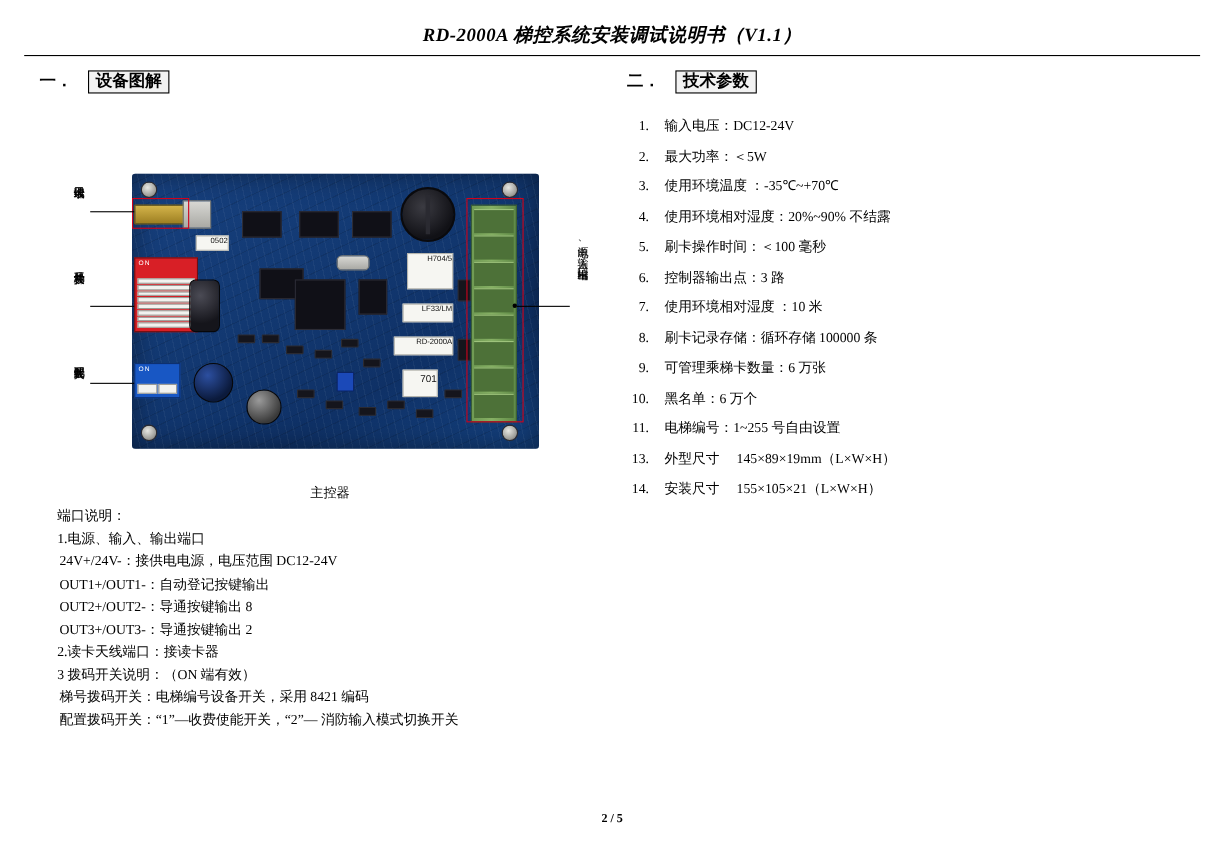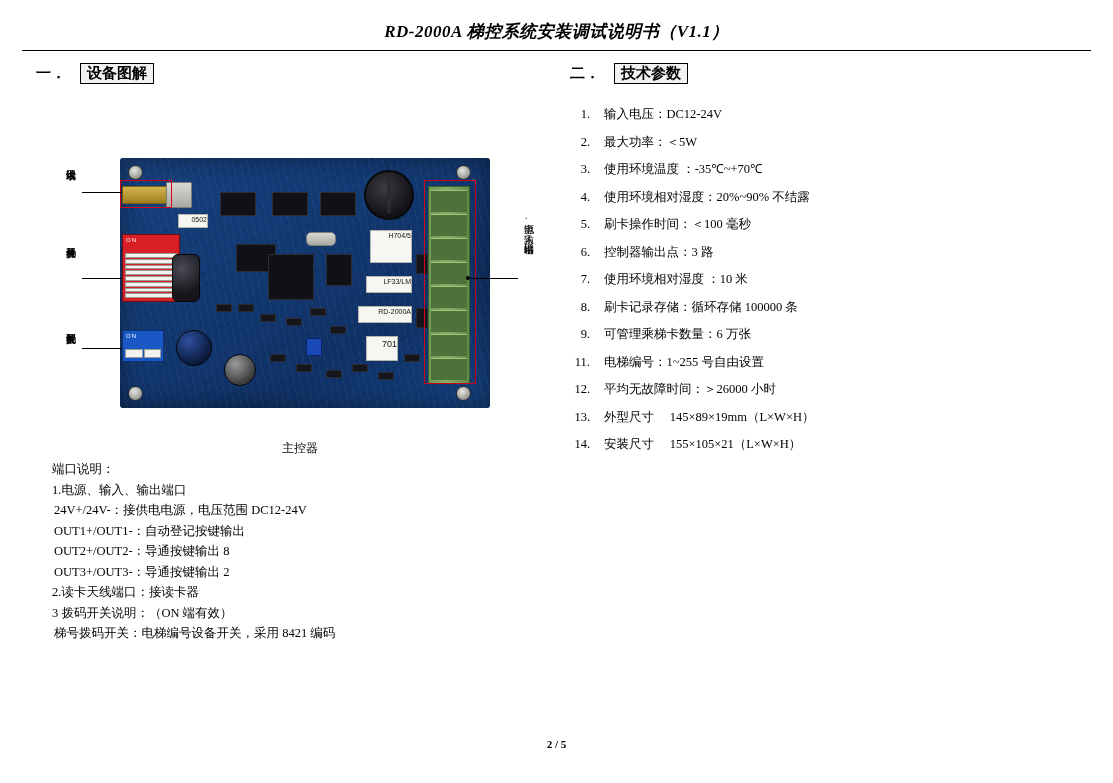--- a/index.html
+++ b/index.html
@@ -394,20 +394,21 @@
   <div class="port-text">
     <div class="l0">端口说明：</div>
     <div class="l0">1.电源、输入、输出端口</div>
     <div class="l1">24V+/24V-：接供电电源，电压范围 DC12-24V</div>
     <div class="l1">OUT1+/OUT1-：自动登记按键输出</div>
     <div class="l1">OUT2+/OUT2-：导通按键输出 8</div>
     <div class="l1">OUT3+/OUT3-：导通按键输出 2</div>
     <div class="l0">2.读卡天线端口：接读卡器</div>
     <div class="l0">3 拨码开关说明：（ON 端有效）</div>
     <div class="l1">梯号拨码开关：电梯编号设备开关，采用 8421 编码</div>
+    <div class="l1">配置拨码开关：“1”—收费使能开关，“2”— 消防输入模式切换开关</div>
   </div>
 
   <div class="specs">
     <div class="spec-row">
       <span class="spec-idx">1.</span>
       <span class="spec-label">输入电压：</span>
       <span class="spec-val">DC12-24V</span>
     </div>
     <div class="spec-row">
       <span class="spec-idx">2.</span>
@@ -443,30 +444,30 @@
       <span class="spec-idx">8.</span>
       <span class="spec-label">刷卡记录存储：</span>
       <span class="spec-val">循环存储 100000 条</span>
     </div>
     <div class="spec-row">
       <span class="spec-idx">9.</span>
       <span class="spec-label">可管理乘梯卡数量：</span>
       <span class="spec-val">6 万张</span>
     </div>
     <div class="spec-row">
+      <span class="spec-idx">10.</span>
+      <span class="spec-label">黑名单：</span>
+      <span class="spec-val">6 万个</span>
+    </div>
+    <div class="spec-row">
       <span class="spec-idx">11.</span>
       <span class="spec-label">电梯编号：</span>
       <span class="spec-val">1~255 号自由设置</span>
     </div>
     <div class="spec-row">
-      <span class="spec-idx">12.</span>
-      <span class="spec-label">平均无故障时间：</span>
-      <span class="spec-val">＞26000 小时</span>
-    </div>
-    <div class="spec-row">
       <span class="spec-idx">13.</span>
       <span class="spec-label">外型尺寸</span>
       <span class="spec-val">     145×89×19mm（L×W×H）</span>
     </div>
     <div class="spec-row">
       <span class="spec-idx">14.</span>
       <span class="spec-label">安装尺寸</span>
       <span class="spec-val">     155×105×21（L×W×H）</span>
     </div>
   </div>

